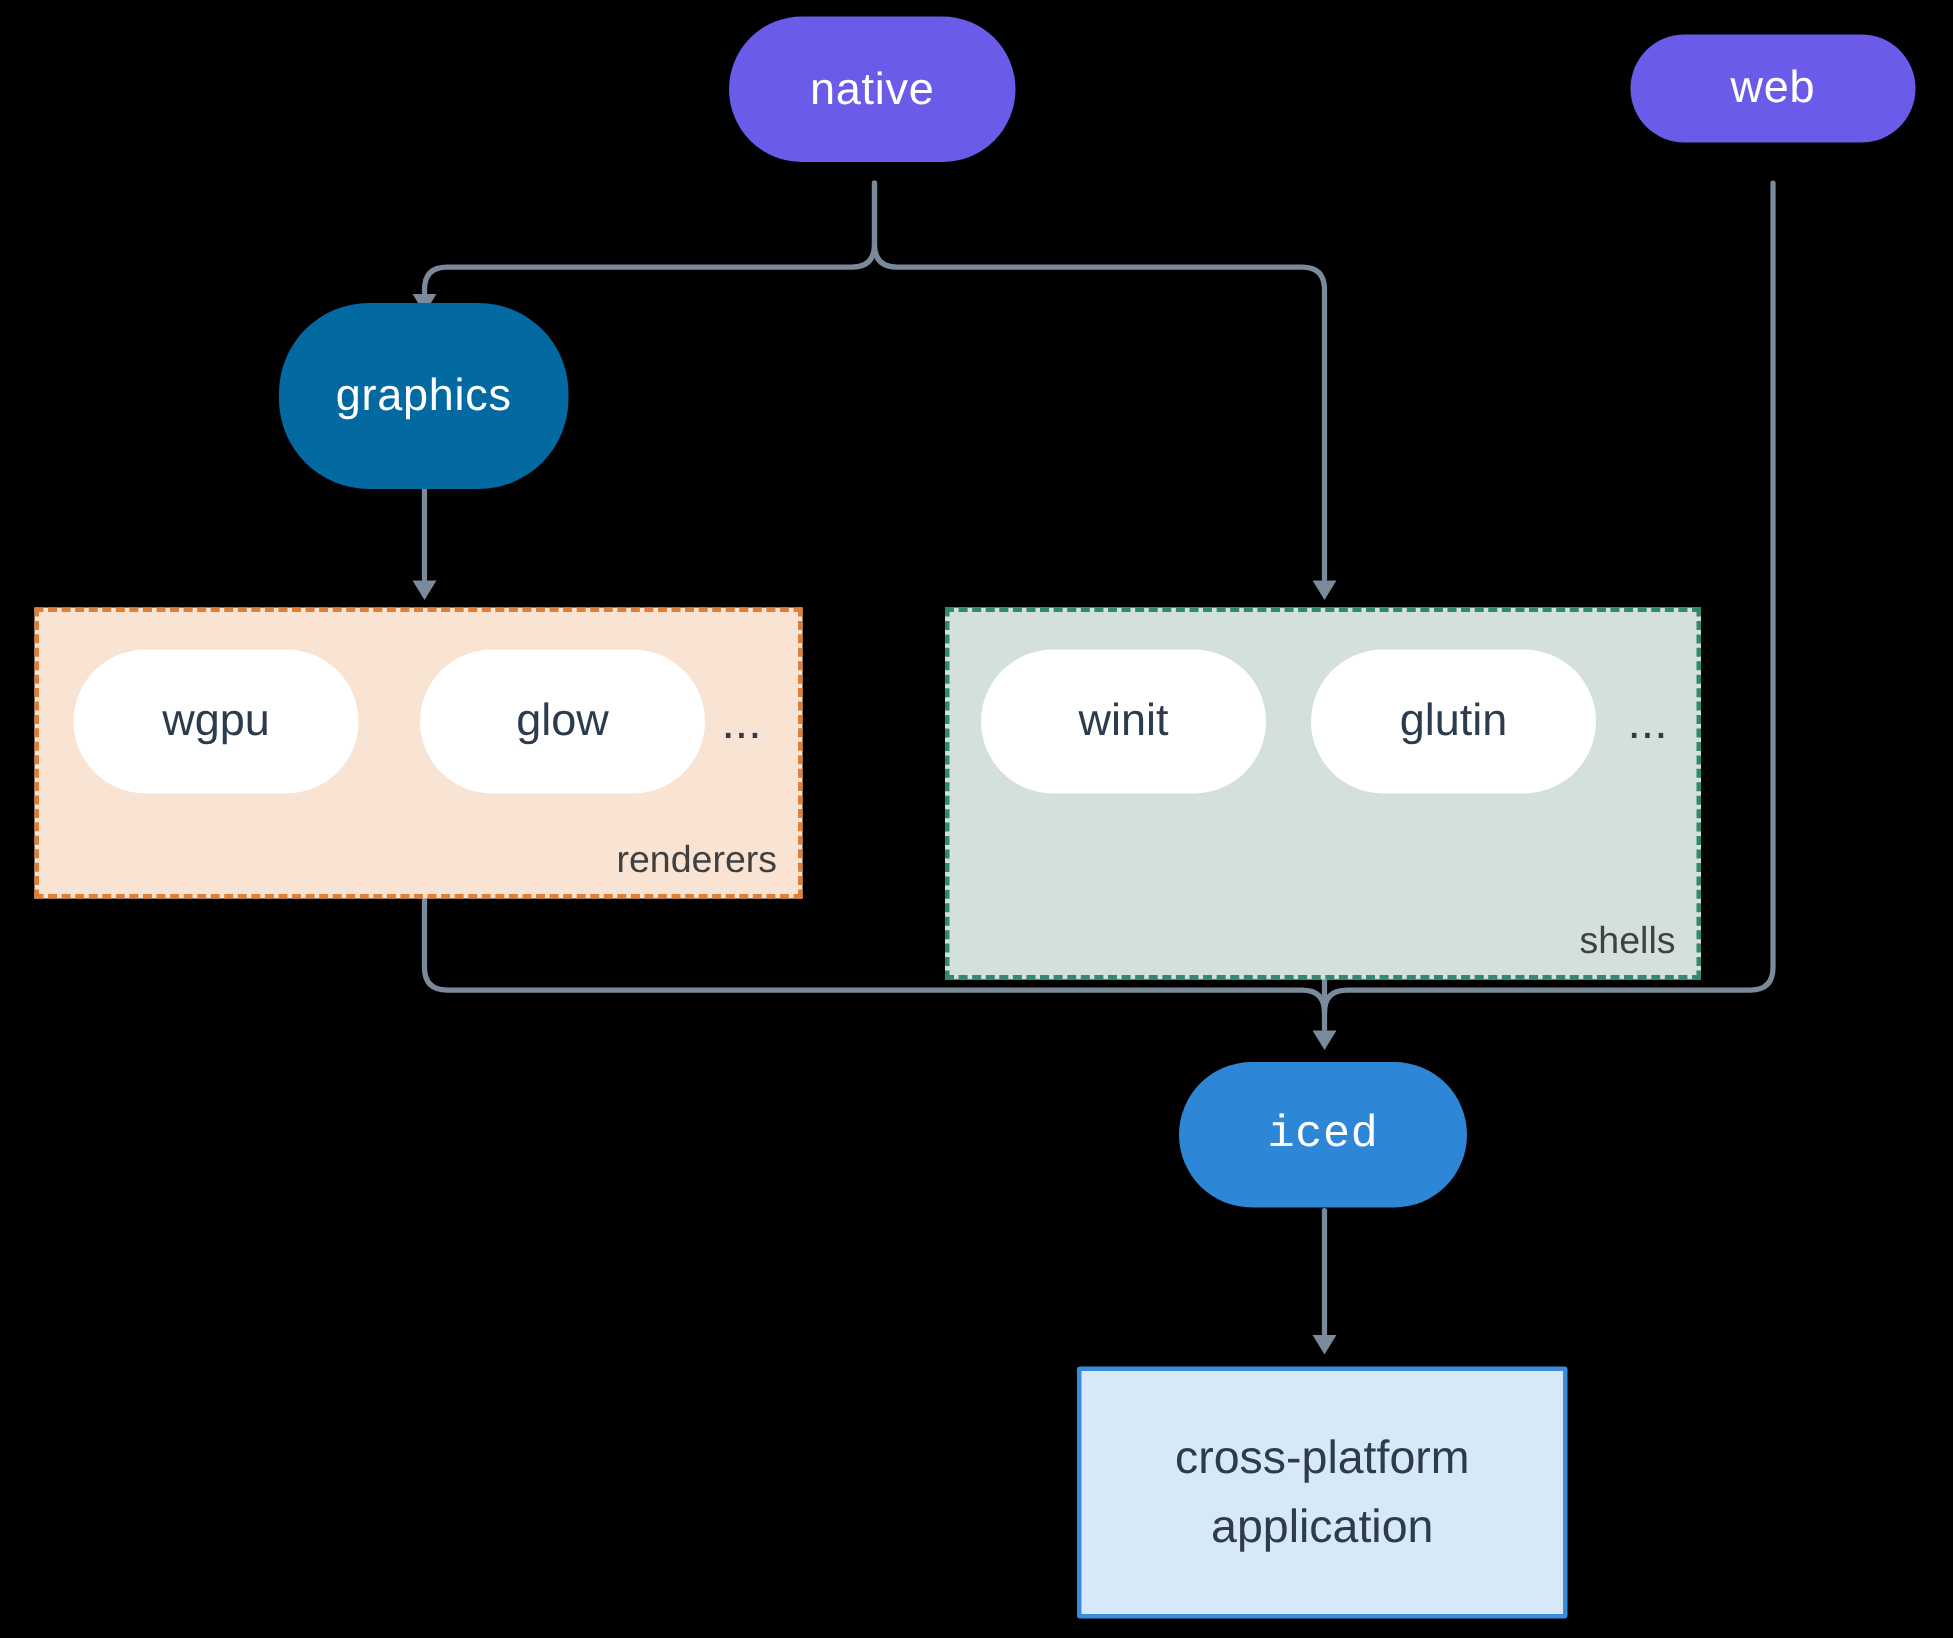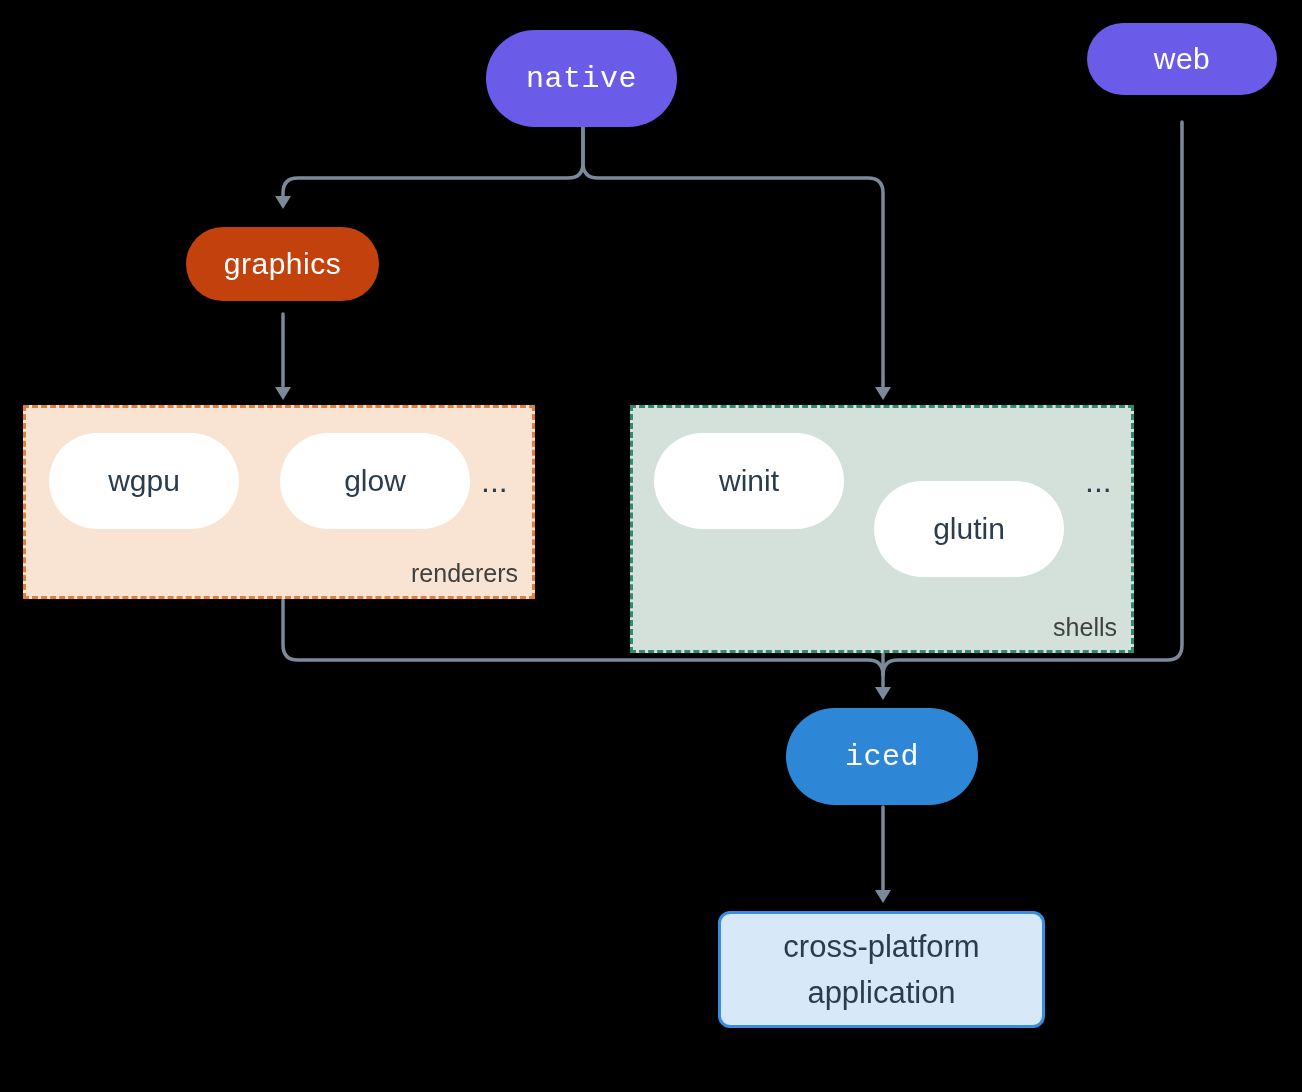--- a/index.html
+++ b/index.html
@@ -37,23 +37,23 @@
   .pill {
     position: absolute;
     display: flex;
     align-items: center;
     justify-content: center;
     border-radius: 60px;
     font-size: 30px;
     color: #ffffff;
     letter-spacing: 0.5px;
   }
-  #node-native  { left: 486px;  top: 30px;  width: 191px; height: 97px; background: #6a5ce8; font-family: Liberation Mono, monospace; }
+  #node-native  { left: 486px;  top: 11px;  width: 191px; height: 97px; background: #6a5ce8; }
   #node-web     { left: 1087px; top: 23px;  width: 190px; height: 72px; background: #6a5ce8; }
-  #node-graphics{ left: 186px;  top: 227px; width: 193px; height: 74px; background: #c2410c; }
+  #node-graphics{ left: 186px;  top: 202px; width: 193px; height: 124px; background: #0369a1; }
   #node-iced    { left: 786px;  top: 708px; width: 192px; height: 97px; background: #2e86d6; font-family: Liberation Mono, monospace; }
 
   .group {
     position: absolute;
     border: 3px dashed;
   }
   #group-renderers {
     left: 23px; top: 405px; width: 512px; height: 194px;
     background: #f9e4d3; border-color: #e07f35;
   }
@@ -70,21 +70,21 @@
     color: #2d3c4d;
     border-radius: 60px;
     display: flex;
     align-items: center;
     justify-content: center;
     font-size: 30px;
   }
   #group-renderers .pos1 { left: 23px; }
   #group-renderers .pos2 { left: 254px; }
   #group-shells .pos1 { left: 21px; }
-  #group-shells .pos2 { left: 241px; margin-top: 48px; }
+  #group-shells .pos2 { left: 241px; }
   .ellipsis {
     position: absolute;
     top: 25px;
     height: 96px;
     display: flex;
     align-items: center;
     font-size: 32px;
     color: #2d3c4d;
   }
   #group-renderers .ellipsis { left: 455px; }
@@ -93,24 +93,24 @@
     position: absolute;
     right: 14px;
     bottom: 8px;
     font-size: 25px;
     color: #404040;
   }
 
   #app-box {
     position: absolute;
     left: 718px; top: 911px;
-    width: 327px; height: 117px;
+    width: 327px; height: 168px;
     background: #d7e8f8;
     border: 3px solid #3a8dde;
-    border-radius: 12px;
+    border-radius: 2px;
     color: #2d3c4d;
     display: flex;
     flex-direction: column;
     align-items: center;
     justify-content: center;
     font-size: 31px;
     line-height: 46px;
     text-align: center;
   }
 </style>

